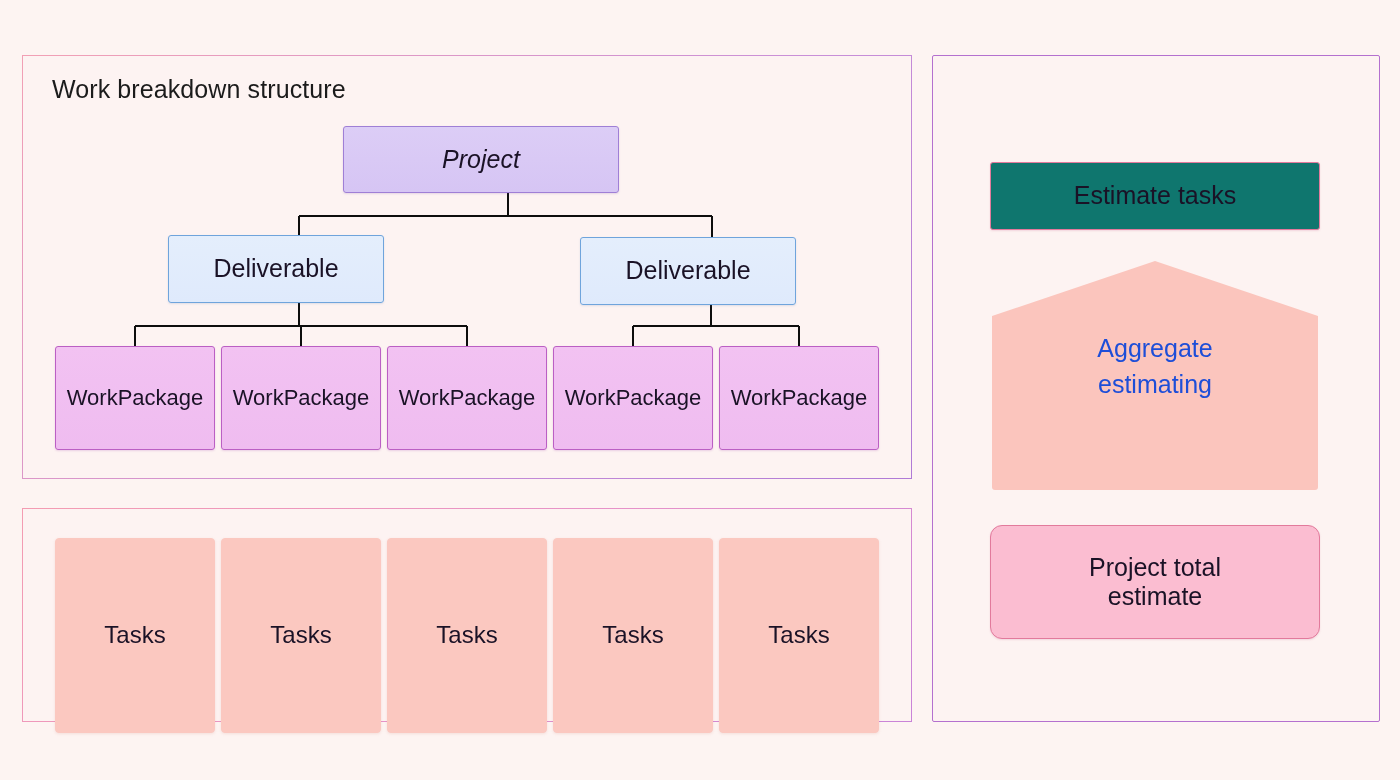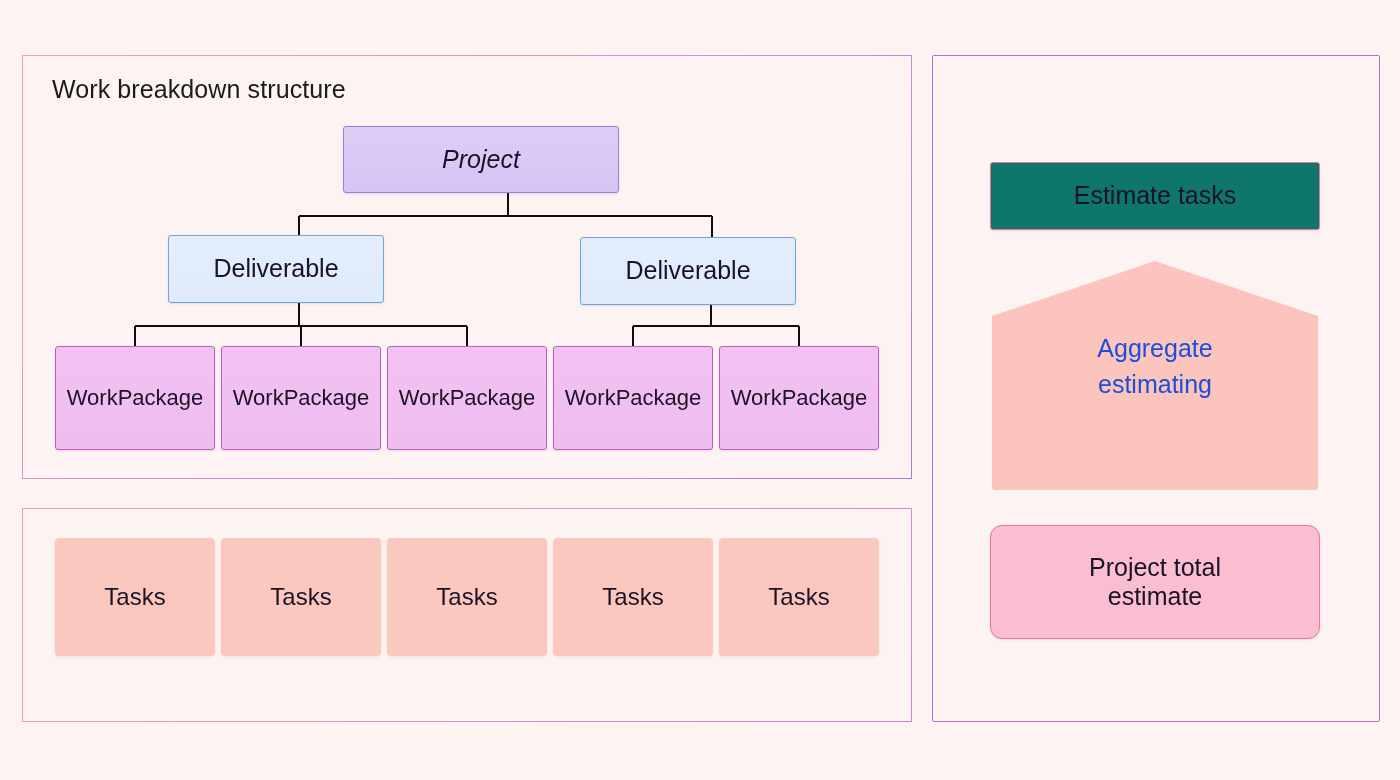--- a/index.html
+++ b/index.html
@@ -104,21 +104,21 @@
     box-shadow: 0 1px 2px rgba(160,70,170,0.2);
   }
   #wp-1 { left: 55px;  top: 346px; }
   #wp-2 { left: 221px; top: 346px; }
   #wp-3 { left: 387px; top: 346px; }
   #wp-4 { left: 553px; top: 346px; }
   #wp-5 { left: 719px; top: 346px; }
 
   
   .task-box {
-    width: 160px; height: 118px;
+    width: 160px; height: 195px;
     background: #fbc8c0;
     border: 1px solid #fbc8c0;
     border-radius: 4px;
     font-size: 24px;
     box-shadow: 0 1px 3px rgba(200,110,100,0.16);
   }
   #task-1 { left: 55px;  top: 538px; }
   #task-2 { left: 221px; top: 538px; }
   #task-3 { left: 387px; top: 538px; }
   #task-4 { left: 553px; top: 538px; }

